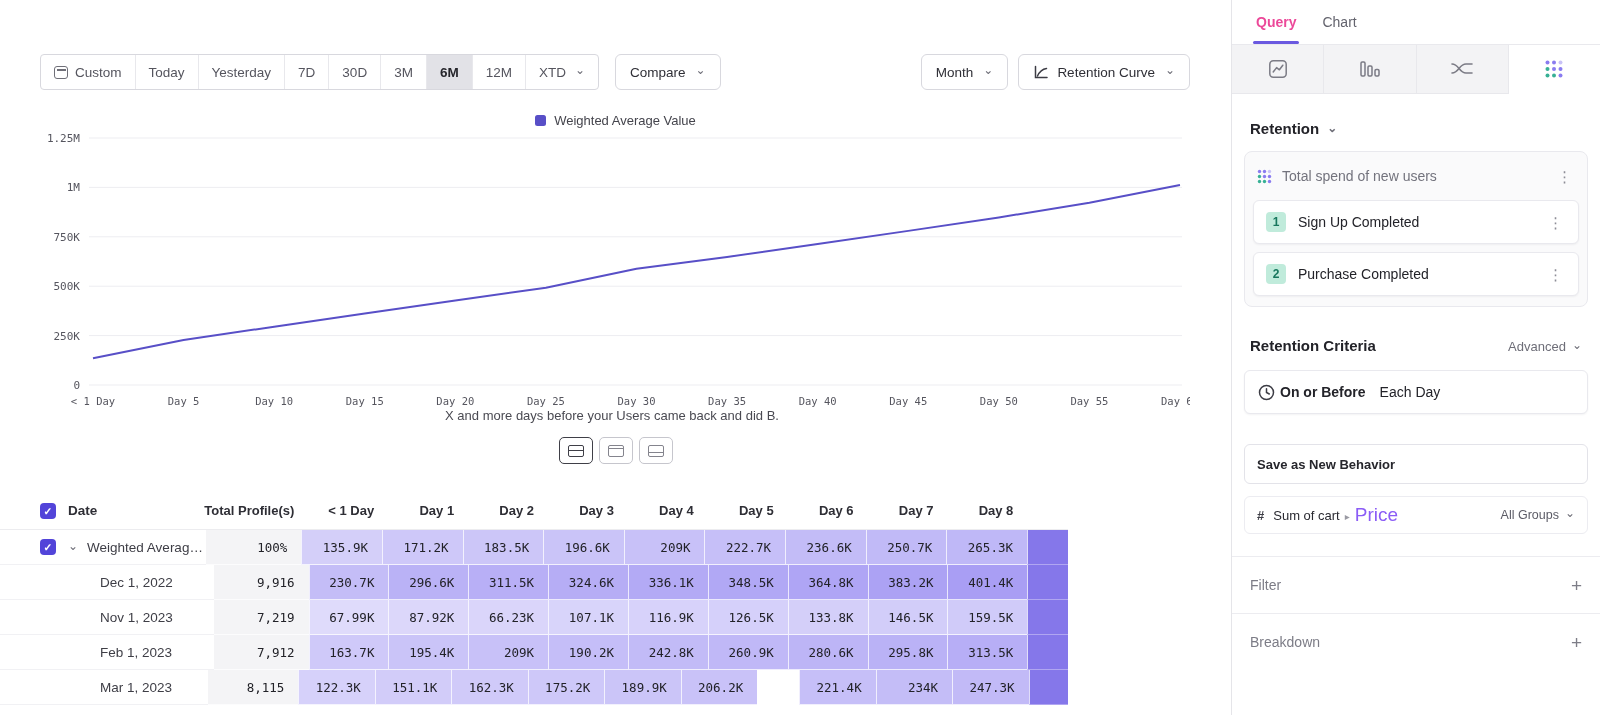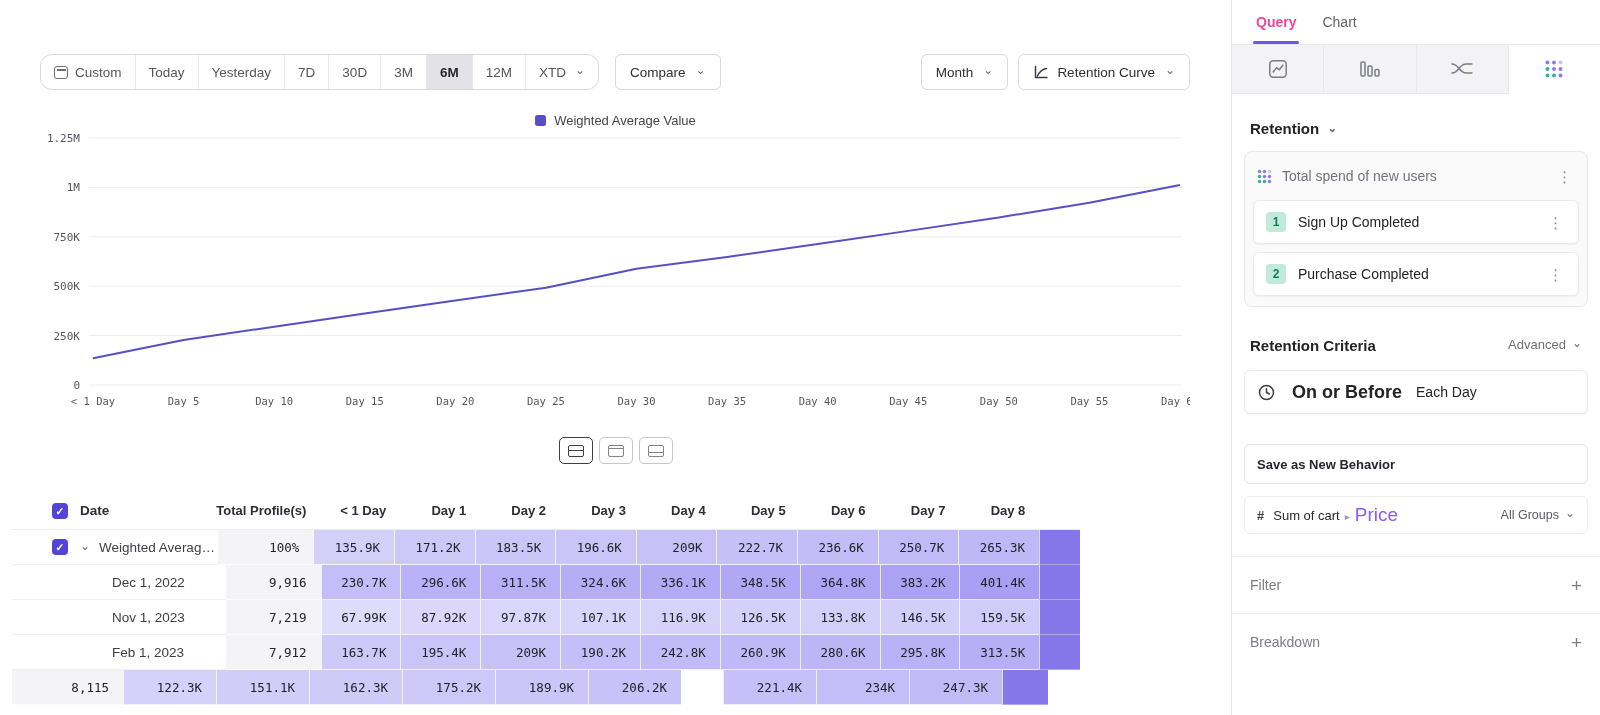--- a/index.html
+++ b/index.html
@@ -5,21 +5,21 @@
   *{margin:0;padding:0;box-sizing:border-box}
   html,body{width:1600px;height:715px;overflow:hidden;background:#fff;
     font-family:"Liberation Sans",sans-serif;color:#2f2f35}
   .app{position:relative;width:1600px;height:715px}
 
   
   .main{position:absolute;left:0;top:0;width:1231px;height:715px;overflow:hidden;background:#fff}
   .toolbar{position:absolute;top:54px;left:40px;width:1150px;display:flex;justify-content:space-between;align-items:center}
   .tb-left,.tb-right{display:flex;align-items:center;gap:16px}
   .tb-right{gap:10px}
-  .seg{display:flex;border:1px solid #d8d8de;border-radius:12px;overflow:hidden;height:36px;background:#fff}
+  .seg{display:flex;border:1px solid #d8d8de;border-radius:4px;overflow:hidden;height:36px;background:#fff}
   .seg-item{display:flex;align-items:center;gap:7px;padding:0 13px;font-size:13.5px;color:#55555e;border-right:1px solid #e8e8ec;cursor:pointer;white-space:nowrap}
   .seg-item:last-child{border-right:none}
   .seg-item.selected{background:#e2e2e7;color:#26262c;font-weight:700}
   .btn{display:inline-flex;align-items:center;gap:8px;height:36px;padding:0 14px;border:1px solid #d8d8de;border-radius:6px;background:#fff;font-size:13.5px;color:#2f2f36;font-family:inherit;cursor:pointer}
   .cal-icon{width:14px;height:13px;border:1.5px solid #6f6f78;border-radius:3px;position:relative;display:inline-block}
   .cal-icon::before{content:"";position:absolute;left:1.5px;right:1.5px;top:2.5px;height:1.5px;background:#6f6f78}
   .chev{display:inline-block;line-height:1;margin-left:2px}
   .chev::after{content:"⌄";font-size:12px;color:#6d6d77;position:relative;top:-2px}
 
   .legend{position:absolute;top:113px;left:0;width:1231px;display:flex;justify-content:center;align-items:center;gap:8px;font-size:13px;color:#44444c}
@@ -37,21 +37,21 @@
   .tg .tg-box{width:16px;height:12px;border:1.4px solid #84848d;border-radius:2px;position:relative}
   .tg.selected{border:1.6px solid #3f3f47}
   .tg.selected .tg-box{border-color:#3f3f47}
   .tg-box::after{content:"";position:absolute;left:0;right:0;height:1.4px;background:#84848d}
   .tg.selected .tg-box::after{background:#3f3f47}
   .tg-box.mid::after{top:50%;margin-top:-0.7px}
   .tg-box.top::after{top:2.2px}
   .tg-box.bot::after{bottom:2.2px}
 
   
-  .table{position:absolute;left:12px;top:492px;width:1068px}
+  .table{position:absolute;left:0;top:492px;width:1068px}
   .t-head{display:flex;height:38px;align-items:stretch;border-bottom:1px solid #ececef;background:#fff}
   .hc{display:flex;align-items:center;justify-content:flex-end;padding-right:14px;font-weight:700;font-size:13px;color:#2e2e35;white-space:nowrap}
   .hc-date{justify-content:flex-start;padding-left:40px;padding-right:0;font-size:13.5px}
   .t-row{display:flex;height:35px;align-items:stretch}
   .dc{display:flex;align-items:center;padding-left:40px;background:#fff;border-bottom:1px solid #f1f1f4;font-size:13.5px;color:#3e3e46;overflow:hidden}
   .dc-child{padding-left:100px}
   .rl{white-space:nowrap;overflow:hidden;text-overflow:ellipsis}
   .vc{display:flex;align-items:center;justify-content:flex-end;padding-right:14px;font-family:"DejaVu Sans Mono",monospace;font-size:12.5px;color:#222228;border-left:1px solid rgba(255,255,255,.75);border-bottom:1px solid rgba(255,255,255,.75)}
   .vc.total{background:#f4f4f6;border-left:none}
   .vc.peek{border-bottom:1px solid rgba(255,255,255,.35)}
@@ -73,25 +73,25 @@
   .section-title{margin:26px 0 0 18px;font-size:15px;font-weight:700;color:#232329;display:flex;align-items:center;gap:6px;cursor:pointer}
   .behavior-card{margin:14px 12px 0;background:#fafafb;border:1px solid #e9e9ee;border-radius:8px;padding:8px 8px 10px}
   .bc-head{display:flex;align-items:center;height:32px;padding:0 4px}
   .bc-head svg{margin-right:10px}
   .bc-title{font-size:14px;color:#73737d;flex:1;white-space:nowrap;overflow:hidden;text-overflow:ellipsis}
   .kebab{margin-left:auto;color:#8d8d96;font-size:15px;line-height:1;padding:0 3px;cursor:pointer}
   .kebab::after{content:"⋮"}
   .step{height:44px;margin-top:8px;display:flex;align-items:center;padding:0 12px;background:#fff;border:1px solid #e9e9ee;border-radius:6px;box-shadow:0 1px 2px rgba(20,20,30,.05);cursor:pointer}
   .badge{width:20px;height:20px;border-radius:4px;background:#c0ebdb;color:#17775d;font-size:12px;font-weight:700;display:flex;align-items:center;justify-content:center;flex:0 0 auto}
   .step-label{margin-left:12px;font-size:14px;color:#232329}
-  .criteria-head{margin:30px 18px 0;display:flex;justify-content:space-between;align-items:flex-start}
+  .criteria-head{margin:30px 18px 0;display:flex;justify-content:space-between;align-items:flex-end}
   .crit-title{font-size:15px;font-weight:700;color:#232329}
   .adv{color:#6e6e78;font-size:13px;display:flex;align-items:center;gap:4px;cursor:pointer}
   .criteria-card{margin:16px 12px 0;height:44px;background:#fff;border:1px solid #e9e9ee;border-radius:6px;box-shadow:0 1px 2px rgba(20,20,30,.05);display:flex;align-items:center;padding:0 12px;cursor:pointer}
-  .crit-bold{margin-left:16px;font-size:18px;font-weight:700;color:#232329}
+  .crit-bold{margin-left:4px;font-size:14px;font-weight:700;color:#232329}
   .crit-val{margin-left:14px;font-size:14px;color:#232329}
   .save-row{margin:30px 12px 0;height:40px;border:1px solid #e3e3e9;border-radius:6px;display:flex;align-items:center;padding:0 12px;font-size:13px;font-weight:700;color:#26262c;cursor:pointer}
   .measure-row{margin:12px 12px 0;height:38px;border:1px solid #ececf1;border-radius:6px;display:flex;align-items:center;padding:0 12px;cursor:pointer}
   .hash{font-weight:700;font-size:13px;color:#3f3f47}
   .m-left{margin-left:9px;font-size:13px;color:#2a2a31}
   .caret{margin:0 5px;color:#9a9aa3}
   .caret::after{content:"▸";font-size:10px}
   .m-right{font-size:19px;color:#8b5cf6}
   .groups{margin-left:auto;color:#5c5c66;font-size:12.5px;display:flex;align-items:center;gap:4px;cursor:pointer}
   .divider{height:1px;background:#ececf0;margin-top:22px}
@@ -187,20 +187,21 @@
         <text x="602.5" y="277" text-anchor="middle" class="xtick">Day 30</text>
         <text x="693.0833333333334" y="277" text-anchor="middle" class="xtick">Day 35</text>
         <text x="783.6666666666666" y="277" text-anchor="middle" class="xtick">Day 40</text>
         <text x="874.25" y="277" text-anchor="middle" class="xtick">Day 45</text>
         <text x="964.8333333333334" y="277" text-anchor="middle" class="xtick">Day 50</text>
         <text x="1055.4166666666665" y="277" text-anchor="middle" class="xtick">Day 55</text>
         <text x="1146" y="277" text-anchor="middle" class="xtick">Day 60</text>
         <polyline points="59,230.14616 149.58333333333331,211.9472 240.16666666666666,198.708 330.75,185.4688 421.3333333333333,172.4272 511.9166666666667,159.7808 602.5,140.81119999999999 693.0833333333334,128.95520000000002 783.6666666666666,115.9136 874.25,102.87200000000001 964.8333333333334,89.43520000000001 1055.4166666666665,74.81279999999998 1146,57.02879999999999" fill="none" stroke="#584fc7" stroke-width="2" stroke-linejoin="round"></polyline>
       </svg>
 
+    <div class="caption">X and more days before your Users came back and did B.</div>
 
     <div class="toggles">
       <div class="tg selected">
           <div class="tg-box mid"></div>
         </div>
       <div class="tg">
           <div class="tg-box top"></div>
         </div>
       <div class="tg">
           <div class="tg-box bot"></div>
@@ -259,21 +260,21 @@
           <div class="vc" style="width: 93px; background: rgba(124, 108, 238, 0.66);">401.4K</div>
           <div class="vc peek" style="width: 46px; background: rgb(133, 119, 234);"></div>
         </div>
         <div class="t-row">
           <div class="dc dc-child" style="width: 237px;">
             <span class="rl">Nov 1, 2023</span>
           </div>
           <div class="vc total" style="width: 111px;">7,219</div>
           <div class="vc" style="width: 93px; background: rgba(124, 108, 238, 0.243);">67.99K</div>
           <div class="vc" style="width: 93px; background: rgba(124, 108, 238, 0.27);">87.92K</div>
-          <div class="vc" style="width: 93px; background: rgba(124, 108, 238, 0.282);">97.87K</div>
+          <div class="vc" style="width: 93px; background: rgba(124, 108, 238, 0.282);">66.23K</div>
           <div class="vc" style="width: 93px; background: rgba(124, 108, 238, 0.294);">107.1K</div>
           <div class="vc" style="width: 93px; background: rgba(124, 108, 238, 0.306);">116.9K</div>
           <div class="vc" style="width: 93px; background: rgba(124, 108, 238, 0.318);">126.5K</div>
           <div class="vc" style="width: 93px; background: rgba(124, 108, 238, 0.325);">133.8K</div>
           <div class="vc" style="width: 93px; background: rgba(124, 108, 238, 0.34);">146.5K</div>
           <div class="vc" style="width: 93px; background: rgba(124, 108, 238, 0.357);">159.5K</div>
           <div class="vc peek" style="width: 46px; background: rgb(133, 119, 234);"></div>
         </div>
         <div class="t-row">
           <div class="dc dc-child" style="width: 237px;">
@@ -285,20 +286,23 @@
           <div class="vc" style="width: 93px; background: rgba(124, 108, 238, 0.42);">209K</div>
           <div class="vc" style="width: 93px; background: rgba(124, 108, 238, 0.44);">190.2K</div>
           <div class="vc" style="width: 93px; background: rgba(124, 108, 238, 0.463);">242.8K</div>
           <div class="vc" style="width: 93px; background: rgba(124, 108, 238, 0.482);">260.9K</div>
           <div class="vc" style="width: 93px; background: rgba(124, 108, 238, 0.506);">280.6K</div>
           <div class="vc" style="width: 93px; background: rgba(124, 108, 238, 0.525);">295.8K</div>
           <div class="vc" style="width: 93px; background: rgba(124, 108, 238, 0.55);">313.5K</div>
           <div class="vc peek" style="width: 46px; background: rgb(133, 119, 234);"></div>
         </div>
         <div class="t-row">
+          <div class="dc dc-child" style="width: 237px;">
+            <span class="rl">Mar 1, 2023</span>
+          </div>
           <div class="vc total" style="width: 111px;">8,115</div>
           <div class="vc" style="width: 93px; background: rgba(124, 108, 238, 0.31);">122.3K</div>
           <div class="vc" style="width: 93px; background: rgba(124, 108, 238, 0.345);">151.1K</div>
           <div class="vc" style="width: 93px; background: rgba(124, 108, 238, 0.36);">162.3K</div>
           <div class="vc" style="width: 93px; background: rgba(124, 108, 238, 0.376);">175.2K</div>
           <div class="vc" style="width: 93px; background: rgba(124, 108, 238, 0.396);">189.9K</div>
           <div class="vc" style="width: 93px; background: rgba(124, 108, 238, 0.416);">206.2K</div>
           <div class="vc" style="width: 93px; background: rgba(124, 108, 238, 0.435); margin-left: 42px;">221.4K</div>
           <div class="vc" style="width: 93px; background: rgba(124, 108, 238, 0.45);">234K</div>
           <div class="vc" style="width: 93px; background: rgba(124, 108, 238, 0.467);">247.3K</div>

